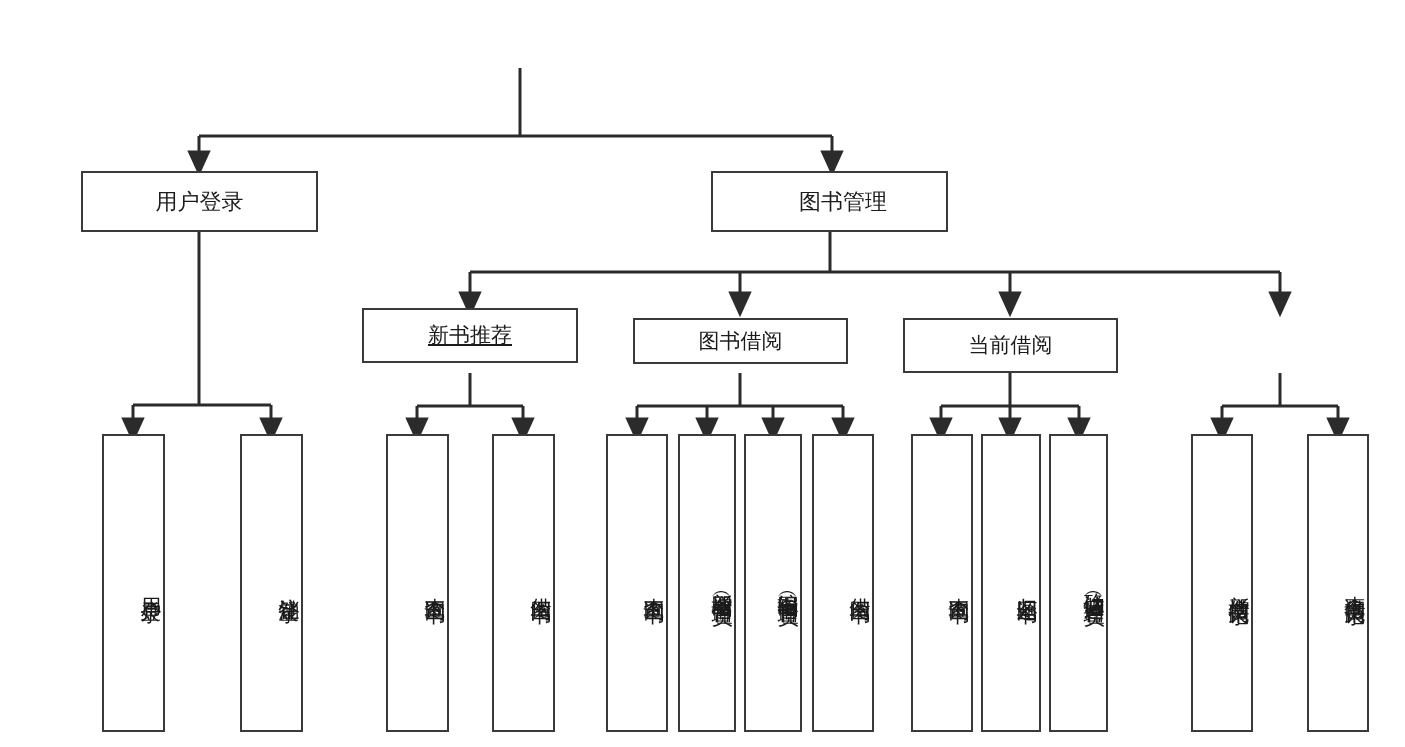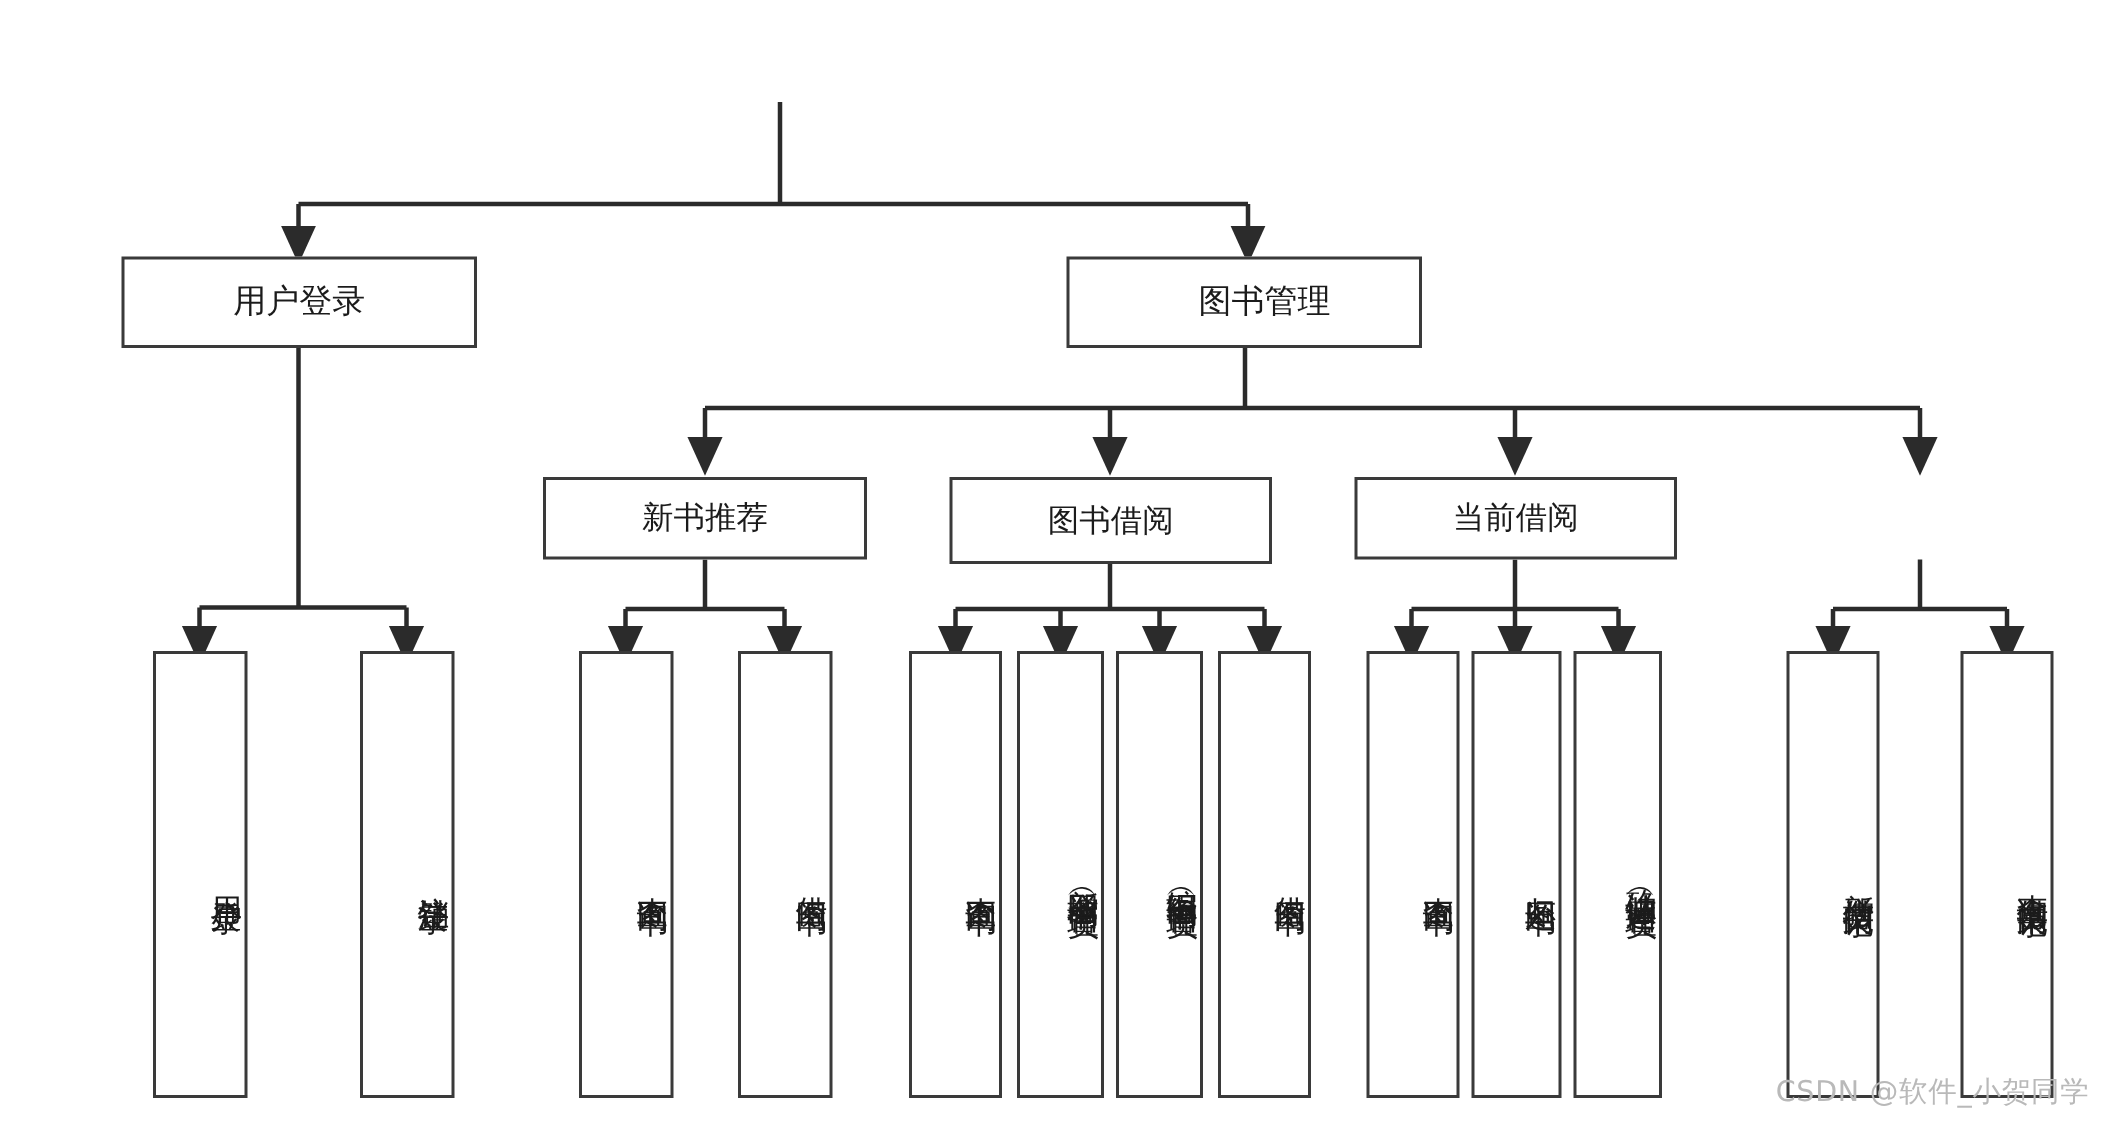--- a/index.html
+++ b/index.html
@@ -117,22 +117,22 @@
       <path d="M1222,406 L1338,406"></path>
       <path d="M1222,406 L1222,430" marker-end="url(#arrow)"></path>
       <path d="M1338,406 L1338,430" marker-end="url(#arrow)"></path>
     </g>
   </svg>
 
 
   <div class="node level-1" style="left:81px; top:171px; width:237px; height:61px;">用户登录</div>
   <div class="node level-1" style="left:711px; top:171px; width:237px; height:61px;padding-left:27px;">图书管理</div>
 
-  <div class="node level-2" style="left:362px; top:318px; width:216px; height:55px;">新书推荐</div>
-  <div class="node level-2" style="left:633px; top:318px; width:215px; height:58px;">图书借阅</div>
+  <div class="node level-2" style="left:362px; top:308px; width:216px; height:55px;text-decoration:underline;">新书推荐</div>
+  <div class="node level-2" style="left:633px; top:318px; width:215px; height:46px;">图书借阅</div>
   <div class="node level-2" style="left:903px; top:318px; width:215px; height:55px;">当前借阅</div>
 
   <div class="node leaf" style="left:102px; top:434px; width:63px; height:298px;">
     <span class="label-v">用户登录</span>
   </div>
   <div class="node leaf" style="left:240px; top:434px; width:63px; height:298px;">
     <span class="label-v">注销登录</span>
   </div>
 
   <div class="node leaf" style="left:386px; top:434px; width:63px; height:298px;">
@@ -165,15 +165,14 @@
     <span class="label-v">确认归还（管理员）</span>
   </div>
 
   <div class="node leaf" style="left:1191px; top:434px; width:62px; height:298px;">
     <span class="label-v">新增借阅记录</span>
   </div>
   <div class="node leaf" style="left:1307px; top:434px; width:62px; height:298px;">
     <span class="label-v">查询借阅记录</span>
   </div>
 
-  <div class="watermark">CSDN @软件_小贺同学</div>
 
 </div>
 
 </body></html>

